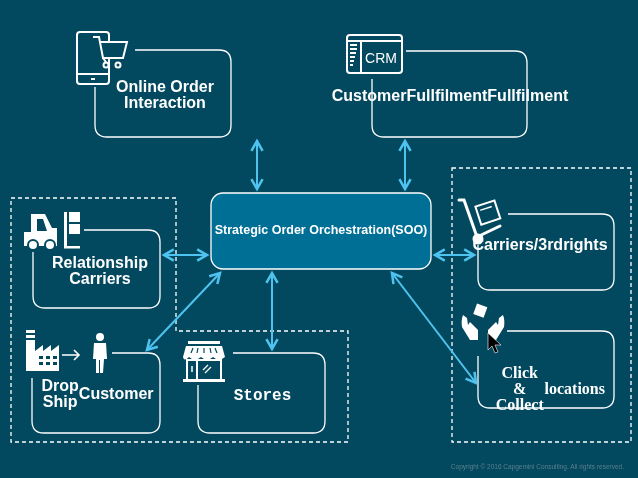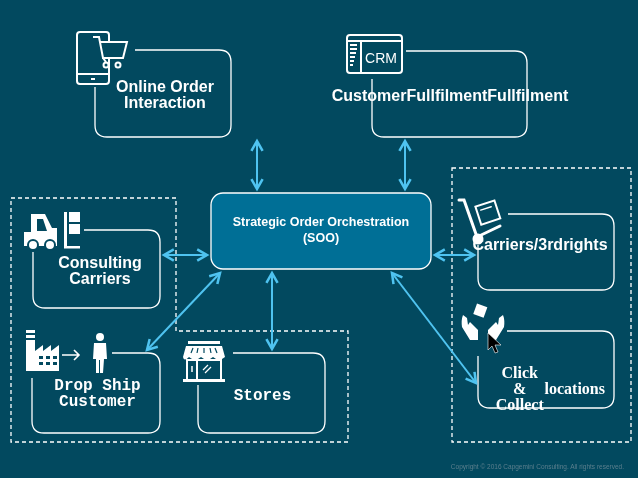--- a/index.html
+++ b/index.html
@@ -138,31 +138,31 @@
 <div class="node-label" style="left:105px;top:84px;width:120px;height:22px;">
   <span>Online Order Interaction</span>
 </div>
 
 <div class="node-label" style="left:390px;top:70px;width:120px;height:52px;flex-direction:row;">
   <span>Customer</span>
   <span>Fullfilment</span>
   <span>Fullfilment</span>
 </div>
 
-<div class="node-label" style="left:211px;top:212px;width:220px;height:36px;flex-direction:column;font-size:12.5px;">
+<div class="node-label" style="left:211px;top:212px;width:220px;height:36px;flex-direction:row;font-size:12.5px;">
   <span>Strategic Order Orchestration</span>
   <span>(SOO)</span>
 </div>
 
 <div class="node-label" style="left:55px;top:254px;width:90px;height:34px;flex-direction:column;">
-  <span>Consulting</span>
+  <span>Relationship</span>
   <span>Carriers</span>
 </div>
 
-<div class="node-label" style="left:50px;top:377px;width:95px;height:34px;flex-direction:column;font-family:Liberation Mono, monospace;">
+<div class="node-label" style="left:50px;top:377px;width:95px;height:34px;">
   <span>Drop Ship</span>
   <span>Customer</span>
 </div>
 
 <div class="node-label" style="left:225px;top:387px;width:75px;height:18px;font-family:Liberation Mono, monospace;">
   <span>Stores</span>
 </div>
 
 <div class="node-label" style="left:495px;top:228px;width:90px;height:34px;">
   <span>Carriers/3rd</span>

